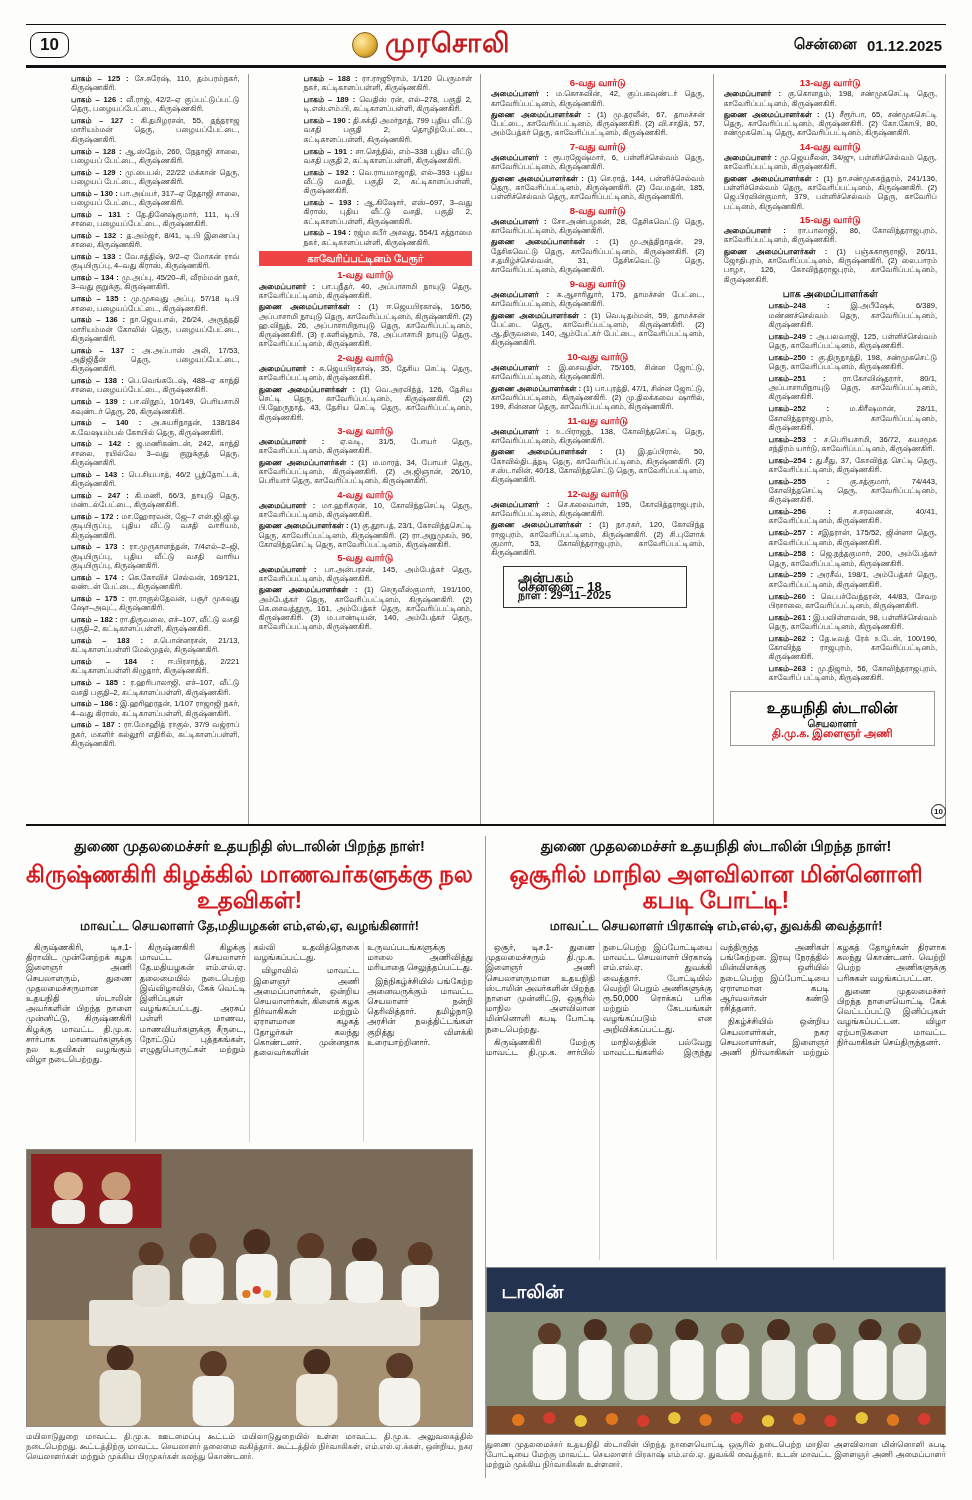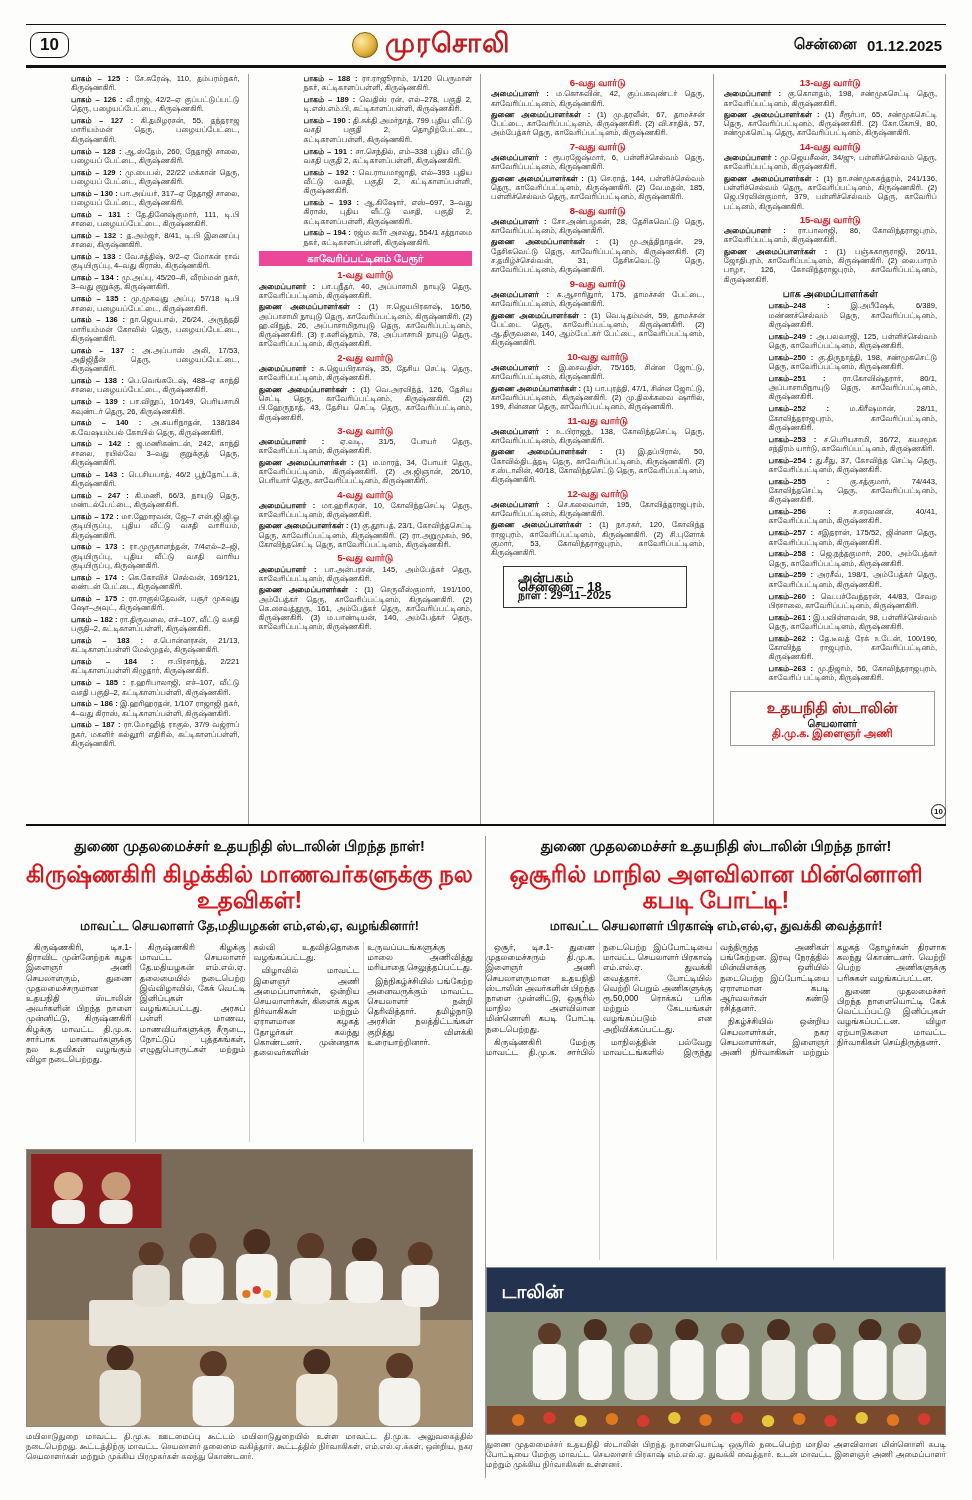--- a/index.html
+++ b/index.html
@@ -14,28 +14,28 @@
   .emblem{width:24px;height:24px;border-radius:50%;display:inline-block;
         background:radial-gradient(circle at 35% 35%, #ffe9a8, #e3b33c 55%, #8a6414);border:1px solid #7a5a10;}
   .masthead-title{font-size:27px;font-weight:bold;color:#c21c20;letter-spacing:1px;}
   .edition-date{display:flex;align-items:center;gap:10px;font-weight:bold;font-size:15px;}
   
   .directory{display:grid;grid-template-columns:repeat(4,1fr);column-gap:10px;height:750px;overflow:hidden;
         padding-top:6px;border-bottom:2px solid #111;font-size:7.6px;line-height:9.3px;text-align:justify;position:relative;}
   .dir-col{overflow:hidden;padding-right:8px;border-right:1px solid #9a9a9a;}
   .dir-col:last-child{border-right:none;padding-right:2px;}
   .entry{margin:0 0 2.5px;padding-left:45px;}
-  .town-bar{background:#ec4899;color:#fff;font-weight:bold;text-align:center;font-size:10px;padding:3px 0;margin:4px 0 3px;}
+  .town-bar{background:#ef4444;color:#fff;font-weight:bold;text-align:center;font-size:10px;padding:3px 0;margin:4px 0 3px;}
   .ward-title{color:#d6181f;font-weight:bold;text-align:center;font-size:9.5px;margin:4px 0 2px;}
   .ward p{margin:0 0 2px;}
   .pagam-header{text-align:center;font-weight:bold;font-size:9.5px;margin:5px 0 3px;}
   .anbagam{border:1.2px solid #333;margin:8px 18px 0 12px;padding:6px 14px;font-weight:bold;}
   .anbagam .l1{font-size:13px;} .anbagam .l2{font-size:13px;} .anbagam .l3{font-size:11px;}
   .signature{border:1px solid #999;margin:8px 2px 0 6px;padding:7px 4px;text-align:center;}
-  .signature .name{color:#b91c1c;font-weight:bold;font-size:15px;line-height:18px;}
+  .signature .name{color:#000000;font-weight:bold;font-size:15px;line-height:18px;}
   .signature .role{font-size:10px;font-weight:bold;margin-top:2px;}
   .signature .org{color:#d6181f;font-weight:bold;font-size:11px;margin-top:1px;}
   .corner-mark{position:absolute;right:0;bottom:5px;width:13px;height:13px;border:1px solid #111;border-radius:50%;
         font-size:8px;font-weight:bold;display:flex;align-items:center;justify-content:center;background:#fff;}
   
   .articles{display:grid;grid-template-columns:1fr 1fr;padding-top:10px;}
   .article-left{border-right:1px solid #9a9a9a;padding-right:12px;}
   .kicker{text-align:center;font-weight:bold;font-size:14.5px;margin:2px 0 5px;}
   .headline{text-align:center;font-weight:bold;color:#d6181f;font-size:23px;line-height:26px;margin:0 0 6px;}
   .subhead{text-align:center;font-weight:bold;font-size:12.5px;margin:0 0 7px;}

